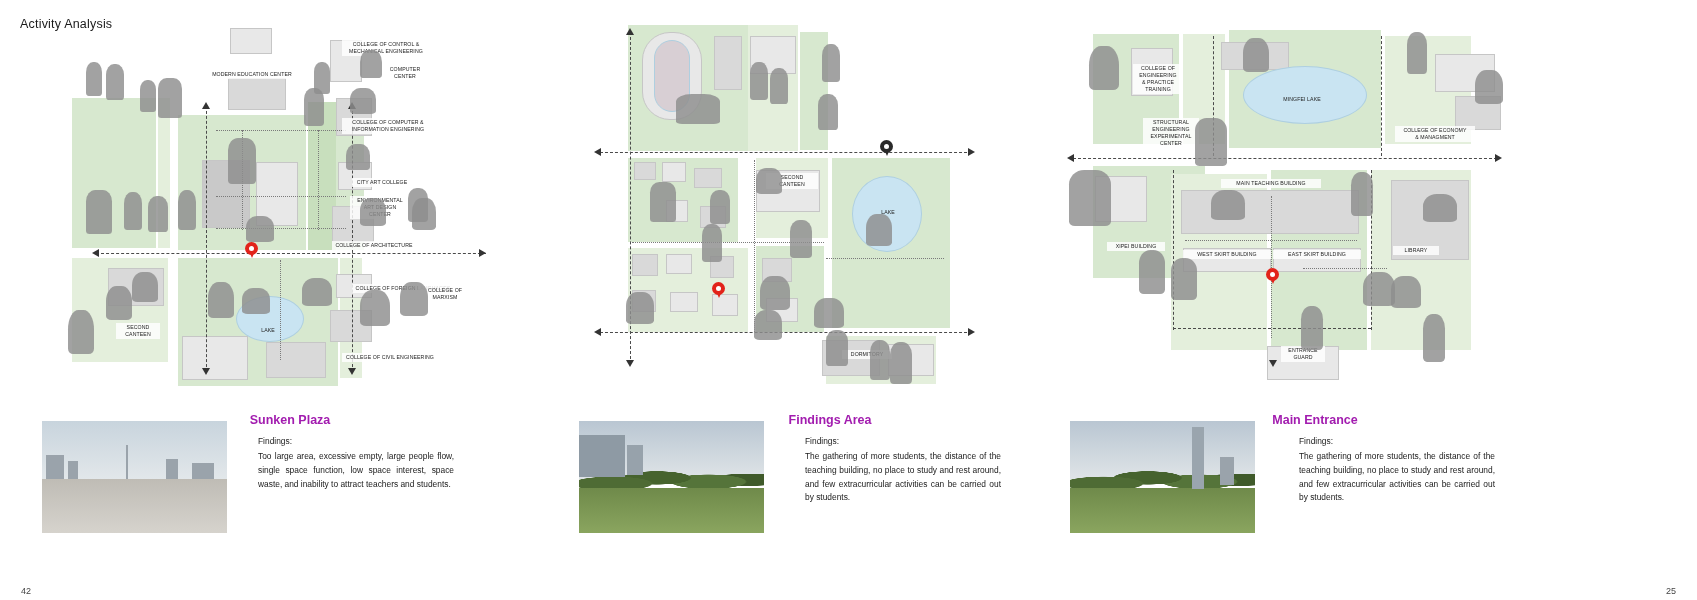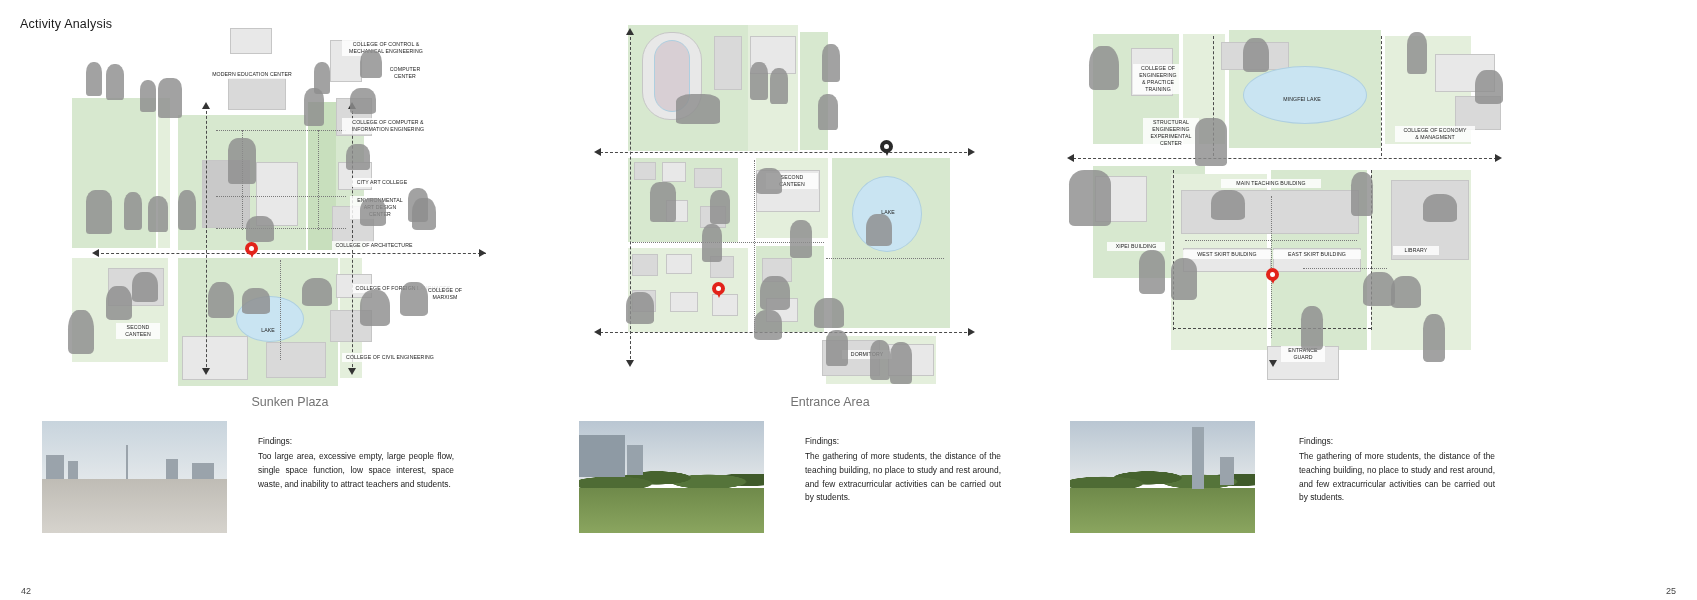--- a/index.html
+++ b/index.html
@@ -38,25 +38,26 @@
     top: 10px;
     width: 520px;
     height: 380px;
   }
   .panel.p1 { left: 30px; }
   .panel.p2 { left: 570px; }
   .panel.p3 { left: 1055px; }
 
   .panel-caption {
     position: absolute;
-    top: 385px;
+    top: 403px;
     width: 100%;
     text-align: center;
     font-size: 12.5px;
-    color: #737373;
+    color: #a21caf;
+    font-weight: bold;
   }
 
   
   .map {
     position: absolute;
     left: 0;
     top: 0;
     width: 100%;
     height: 375px;
   }
@@ -378,21 +379,21 @@
     <div class="figure sit" style="left:190px; top:266px; width:30px; height:34px;"></div>
     <div class="figure sit" style="left:184px; top:300px; width:28px; height:30px;"></div>
     <div class="figure sit" style="left:244px; top:288px; width:30px; height:30px;"></div>
     <div class="figure" style="left:256px; top:320px; width:22px; height:36px;"></div>
     <div class="figure" style="left:300px; top:330px; width:20px; height:40px;"></div>
     <div class="figure" style="left:320px; top:332px; width:22px; height:42px;"></div>
 
     <div class="pin dark" style="left:310px; top:130px;"></div>
     <div class="pin" style="left:142px; top:272px;"></div>
   </div>
-  <div class="panel-caption">Entrance Area</div>
+  <div class="panel-caption">Findings Area</div>
 </div>
 
 <div class="panel p3">
   <div class="map">
 
     <div class="green" style="left:38px;  top:24px;  width:86px; height:110px;"></div>
     <div class="green light" style="left:128px; top:24px; width:42px; height:110px;"></div>
     <div class="green" style="left:174px; top:20px;  width:152px; height:118px;"></div>
     <div class="green light" style="left:330px; top:26px; width:86px; height:108px;"></div>
     <div class="green" style="left:38px;  top:156px; width:112px; height:112px;"></div>
@@ -457,20 +458,21 @@
     <div class="figure sit" style="left:368px; top:184px; width:34px; height:28px;"></div>
     <div class="figure" style="left:84px;  top:240px; width:26px; height:44px;"></div>
     <div class="figure" style="left:116px; top:248px; width:26px; height:42px;"></div>
     <div class="figure sit" style="left:308px; top:262px; width:32px; height:34px;"></div>
     <div class="figure sit" style="left:336px; top:266px; width:30px; height:32px;"></div>
     <div class="figure" style="left:368px; top:304px; width:22px; height:48px;"></div>
     <div class="figure" style="left:246px; top:296px; width:22px; height:44px;"></div>
 
     <div class="pin" style="left:211px; top:258px;"></div>
   </div>
+  <div class="panel-caption">Main Entrance</div>
 </div>
 
 <div class="photo p-plaza" style="left:42px;">
   <div class="sky"></div>
   <div class="ground"></div>
   <div class="bld" style="left:4px; top:34px; width:18px; height:24px;"></div>
   <div class="bld" style="left:26px; top:40px; width:10px; height:18px;"></div>
   <div class="bld" style="left:124px; top:38px; width:12px; height:20px;"></div>
   <div class="bld" style="left:150px; top:42px; width:22px; height:16px;"></div>
   <div class="bld" style="left:84px; top:24px; width:2px; height:34px;"></div>

